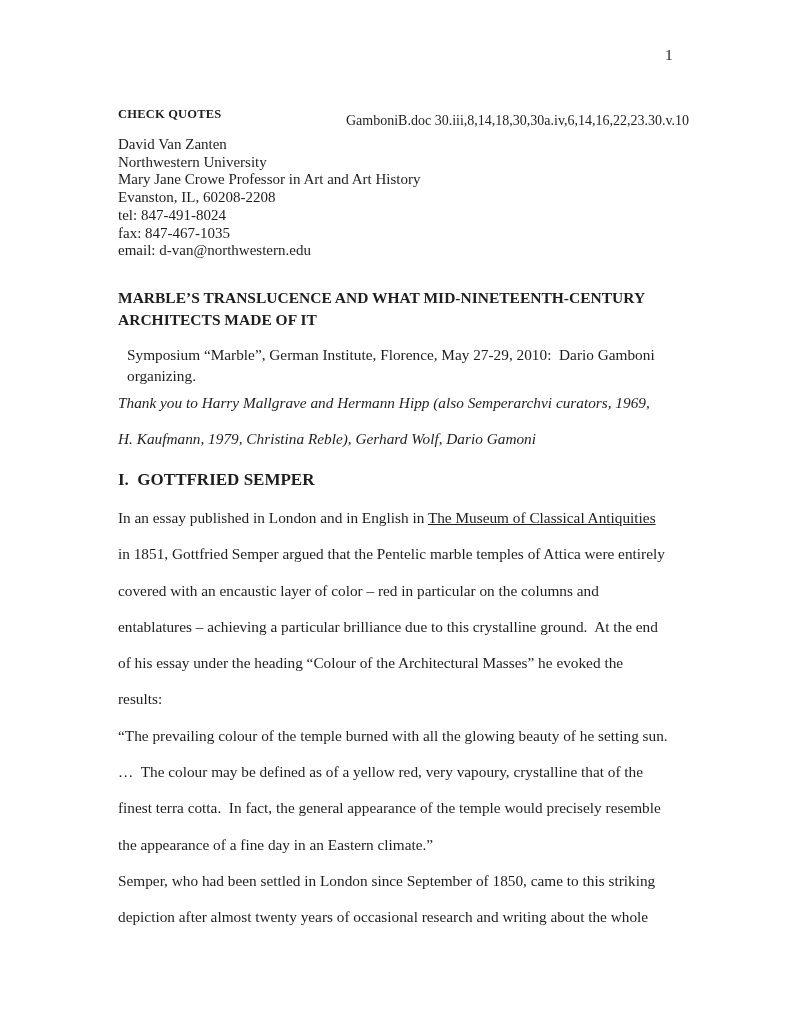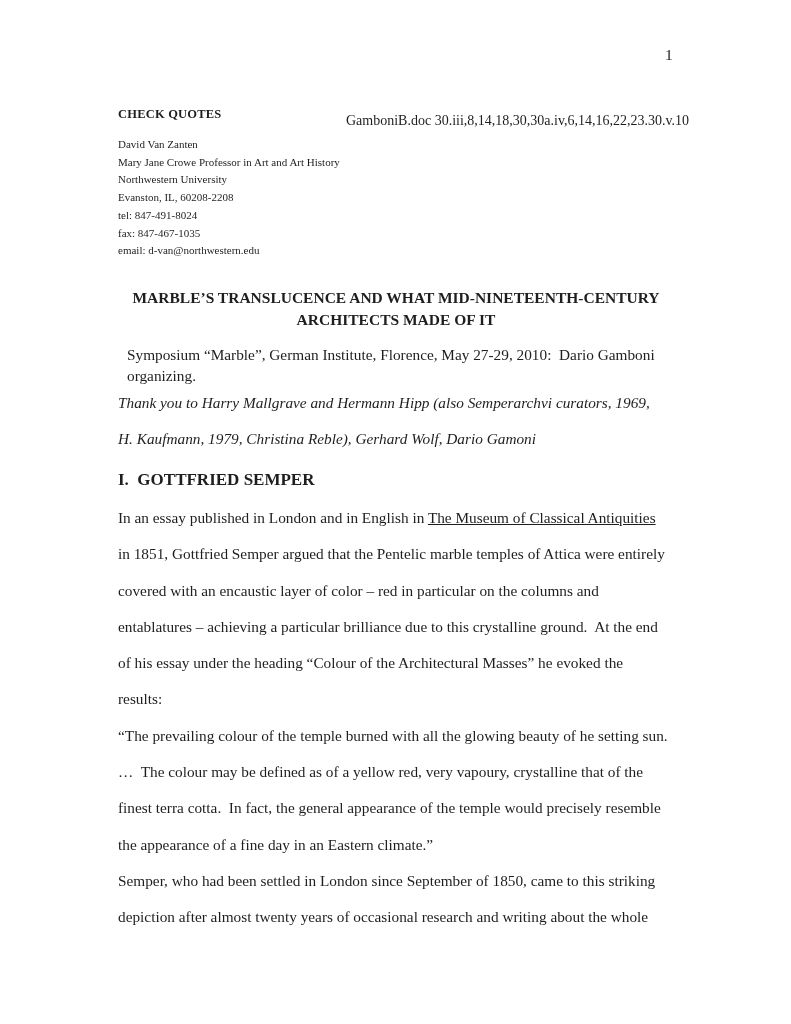--- a/index.html
+++ b/index.html
@@ -28,26 +28,25 @@
     font-size: 12.5px;
     font-weight: bold;
     letter-spacing: 0.2px;
   }
   #doc-ref {
     left: 346px; top: 113px;
     font-size: 14px;
   }
   #contact-block {
     left: 118px; top: 136px;
-    font-size: 11px;
+    font-size: 15px;
     line-height: 17.7px;
   }
   #doc-title {
     left: 118px; top: 287px; width: 556px;
-    text-align: center;
     font-weight: bold;
     font-size: 15.5px;
     line-height: 21.5px;
   }
   #symposium {
     left: 118px; top: 345px;
     font-size: 15.3px;
     line-height: 20.5px;
     margin-left: 9px;
   }
@@ -76,22 +75,22 @@
 <div id="page">
 
   <div id="page-number" class="abs">1</div>
 
   <div id="check-quotes" class="abs tline">CHECK QUOTES</div>
 
   <div id="doc-ref" class="abs tline">GamboniB.doc 30.iii,8,14,18,30,30a.iv,6,14,16,22,23.30.v.10</div>
 
   <div id="contact-block" class="abs">
       <div class="tline">David Van Zanten</div>
+      <div class="tline">Northwestern University</div>
       <div class="tline">Mary Jane Crowe Professor in Art and Art History</div>
-      <div class="tline">Northwestern University</div>
       <div class="tline">Evanston, IL, 60208-2208</div>
       <div class="tline">tel: 847-491-8024</div>
       <div class="tline">fax: 847-467-1035</div>
       <div class="tline">email: d-van@northwestern.edu</div>
     </div>
 
   <div id="doc-title" class="abs">
     <div class="tline">MARBLE’S TRANSLUCENCE AND WHAT MID-NINETEENTH-CENTURY</div>
     <div class="tline">ARCHITECTS MADE OF IT</div>
   </div>

